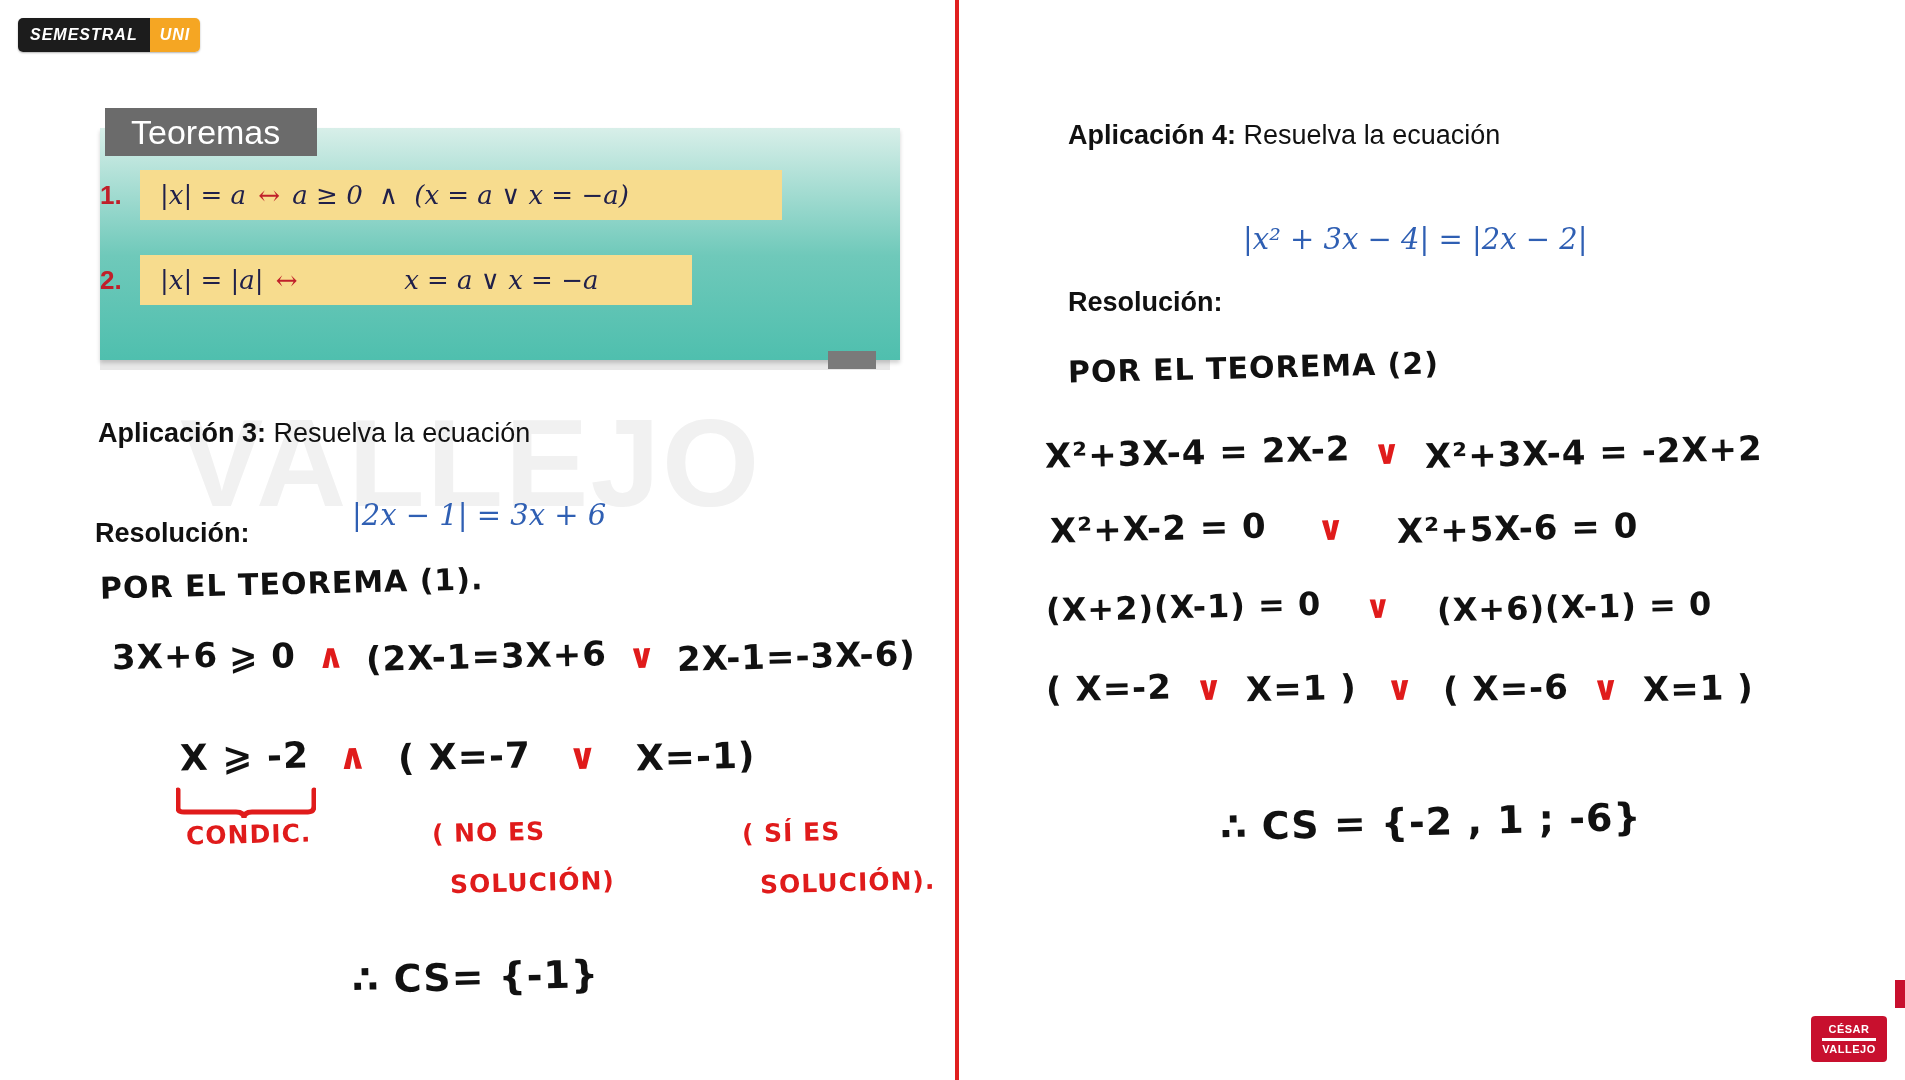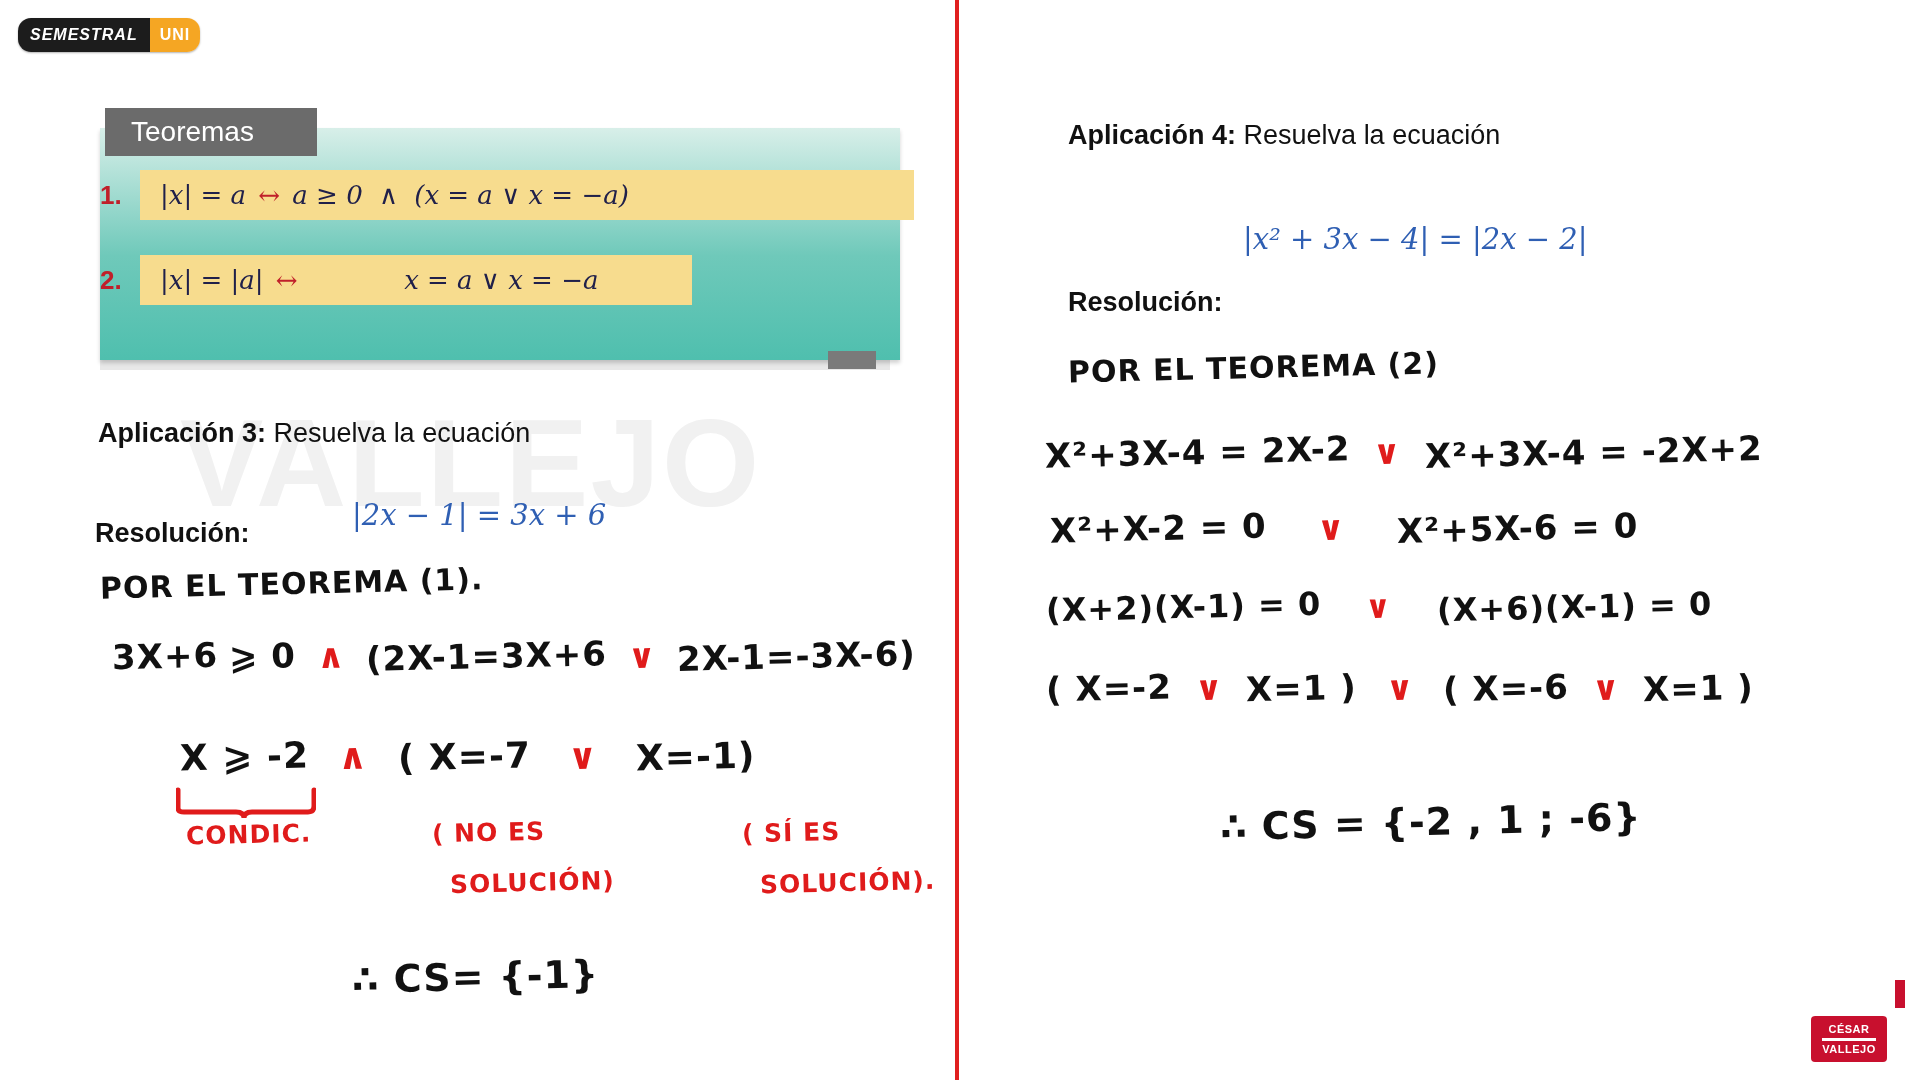--- a/index.html
+++ b/index.html
@@ -47,21 +47,21 @@
   }
 
   
   .brand-tag {
     position: absolute;
     left: 18px;
     top: 18px;
     height: 34px;
     display: flex;
     align-items: stretch;
-    border-radius: 13px;
+    border-radius: 5px;
     overflow: hidden;
     box-shadow: 0 1px 2px rgba(0,0,0,.3);
     z-index: 5;
   }
   .brand-tag .bt-left {
     background: #1c1c1c;
     color: #ffffff;
     font-size: 16px;
     font-weight: bold;
     letter-spacing: 1px;
@@ -72,20 +72,21 @@
   }
   .brand-tag .bt-right {
     background: #f5a623;
     color: #ffffff;
     font-size: 16px;
     font-weight: bold;
     letter-spacing: 1px;
     padding: 0 10px;
     display: flex;
     align-items: center;
+    font-style: italic;
   }
 
   
   .divider {
     position: absolute;
     left: 955px;
     top: 0;
     width: 4px;
     height: 1080px;
     background: #e02020;
@@ -101,21 +102,21 @@
     z-index: 2;
   }
   .theorem-title {
     position: absolute;
     left: 5px;
     top: 0;
     width: 212px;
     height: 48px;
     background: #6b6b6b;
     color: #ffffff;
-    font-size: 28px;
+    font-size: 34px;
     display: flex;
     align-items: center;
     padding-left: 26px;
     box-sizing: border-box;
     z-index: 3;
   }
   .theorem-body {
     position: absolute;
     left: 0;
     top: 20px;
@@ -160,21 +161,21 @@
     background: #f7dc8e;
     color: #20204a;
     font-family: "DejaVu Serif", serif;
     font-style: italic;
     font-size: 26px;
     padding: 10px 20px;
     white-space: nowrap;
     box-sizing: border-box;
   }
   .thm-row-1 { left: 100px; top: 170px; }
-  .thm-row-1 .thm-formula { width: 774px; }
+  .thm-row-1 .thm-formula { width: 642px; }
   .thm-row-2 { left: 100px; top: 255px; }
   .thm-row-2 .thm-formula { width: 552px; }
   .op-red { color: #c0202a; font-style: normal; padding: 0 4px; }
   .op-blk { color: #20204a; font-style: normal; padding: 0 8px; }
 
   
   .app-head {
     position: absolute;
     font-size: 27px;
     color: #111;

